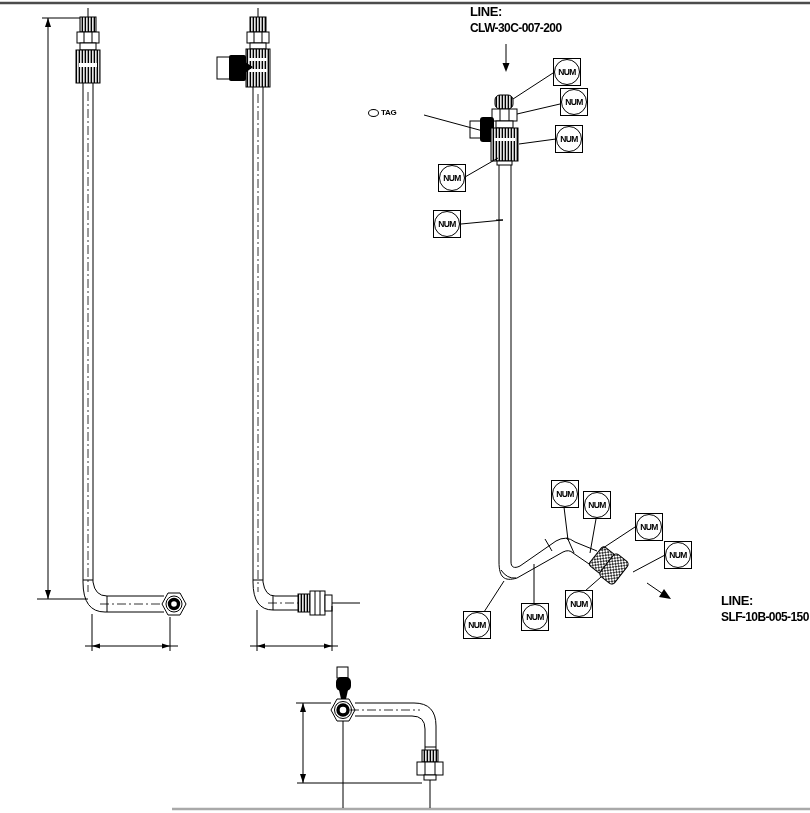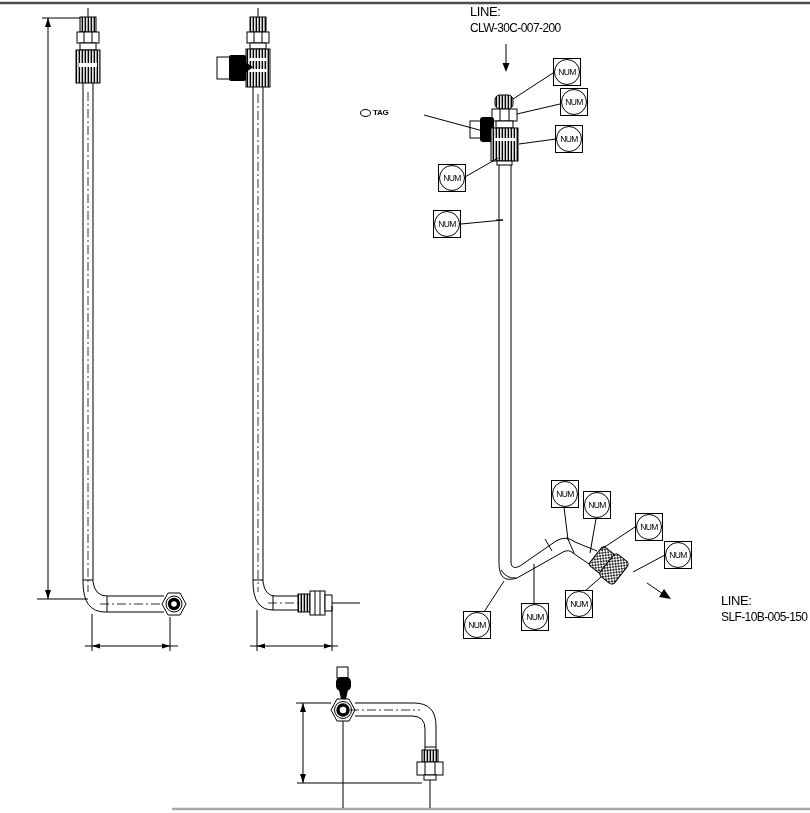--- a/index.html
+++ b/index.html
@@ -11,35 +11,35 @@
   
   .ln{stroke:var(--ink);stroke-width:1;fill:none;}
   .lnf{stroke:var(--ink);stroke-width:1;fill:#fff;}
   .fillk{fill:var(--ink);stroke:none;}
   .cl{stroke:var(--ink);stroke-width:0.8;stroke-dasharray:9 3 2 3;fill:none;}
   .knurl{fill:url(#knurl);stroke:var(--ink);stroke-width:1;}
   .xh{fill:url(#xh);stroke:var(--ink);stroke-width:1;}
   .ring{stroke:var(--ink);stroke-width:3.4;fill:none;}
 
   
-  .line-label{position:absolute;color:var(--ink);font-weight:normal;font-size:13px;
+  .line-label{position:absolute;color:var(--ink);font-weight:bold;font-size:13px;
     line-height:17px;letter-spacing:-0.4px;white-space:nowrap;}
   .line-label .num{font-size:12px;letter-spacing:-0.6px;}
   .tag-row{position:absolute;display:flex;align-items:center;gap:2px;color:var(--ink);}
   .tag-oval{display:inline-block;width:9px;height:6px;border:1px solid var(--ink);
     border-radius:50%;}
   .tag-txt{font-size:8px;font-weight:bold;letter-spacing:-0.3px;}
 
   
   .balloon{position:absolute;width:28px;height:28px;border:1px solid var(--ink);
     box-sizing:border-box;display:flex;align-items:center;justify-content:center;
     background:#fff;}
   .bcirc{width:26px;height:26px;border:1px solid var(--ink);border-radius:50%;
     box-sizing:border-box;display:flex;align-items:center;justify-content:center;}
-  .blabel{font-size:8.5px;font-weight:normal;letter-spacing:-0.6px;color:var(--ink);}
+  .blabel{font-size:8.5px;font-weight:bold;letter-spacing:-0.6px;color:var(--ink);}
 </style>
 </head>
 <body>
 
 <div id="stage">
 
   <svg width="810" height="813" viewBox="0 0 810 813">
     <defs>
       <pattern id="knurl" width="3" height="4" patternUnits="userSpaceOnUse">
         <rect width="3" height="4" fill="#fff"></rect>
@@ -271,21 +271,21 @@
   <div class="line-label" style="left:470px;top:3px">
     <div>LINE:</div>
     <div class="num">CLW-30C-007-200</div>
   </div>
 
   <div class="line-label" style="left:721px;top:592px">
     <div>LINE:</div>
     <div class="num">SLF-10B-005-150</div>
   </div>
 
-  <div class="tag-row" style="left:360px;top:108px">
+  <div class="tag-row" style="left:368px;top:108px">
     <span class="tag-oval"></span>
     <span class="tag-txt">TAG</span>
   </div>
 
   <div class="balloon" style="left:553px;top:58px">
       <span class="bcirc">
         <span class="blabel">NUM</span>
       </span>
     </div>
   <div class="balloon" style="left:560px;top:88px">

